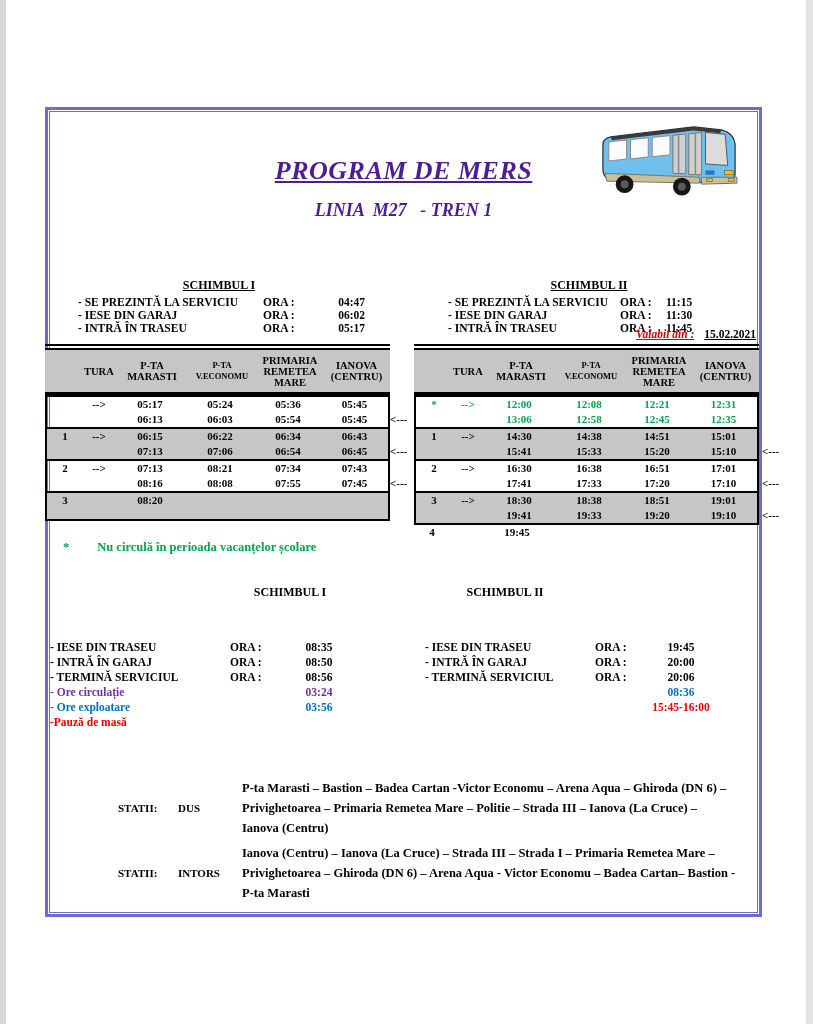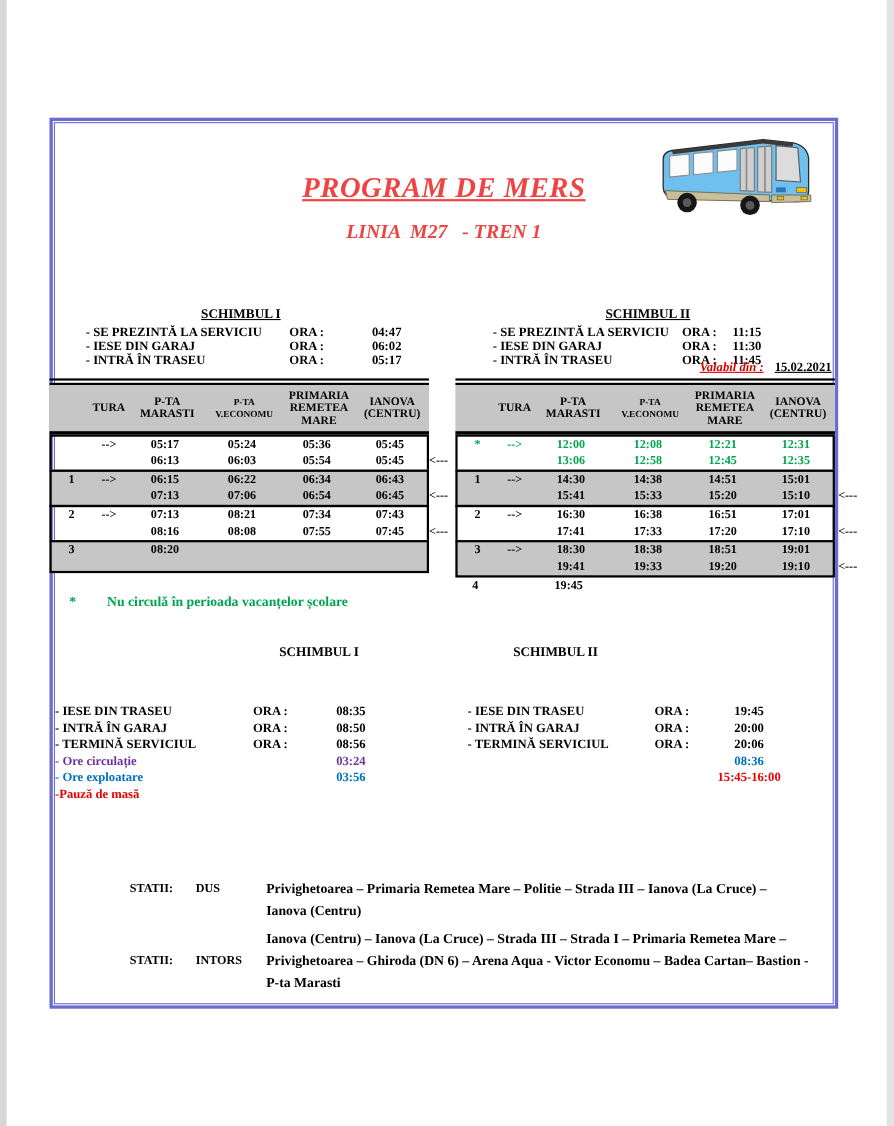--- a/index.html
+++ b/index.html
@@ -7,21 +7,21 @@
           font-family:"Liberation Serif","DejaVu Serif",serif;color:#000;}
   .edge{position:absolute;top:0;height:100%;background:#dcdcdc;}
   .edge.left{left:0;width:6px;background:#d7d7d7;}
   .edge.right{right:0;width:7px;background:#e3e3e3;}
 
   
   #frame{position:absolute;left:45px;top:107px;width:711px;height:804px;border:3px solid #6b6bd0;}
   #frame:before{content:"";position:absolute;inset:1px;border:1px solid #6b6bd0;}
 
   
-  #doc-header{position:absolute;left:45px;top:156px;width:717px;text-align:center;color:#ef4444;}
+  #doc-header{position:absolute;left:45px;top:156px;width:717px;text-align:center;color:#4c1d95;}
   #doc-title{font-size:26px;font-weight:bold;font-style:italic;text-decoration:underline;letter-spacing:.5px;}
   #doc-line{font-size:18px;font-weight:bold;font-style:italic;white-space:pre;margin-top:14px;}
   #doc-route{font-size:13.5px;font-weight:bold;font-style:italic;margin-top:3px;}
   #doc-day{font-size:22px;font-weight:bold;font-style:italic;margin-top:8px;letter-spacing:.5px;}
 
   #bus{position:absolute;left:595px;top:114px;width:148px;height:94px;}
 
   
   .ss-col{position:absolute;top:278px;width:338px;font-weight:bold;}
   #ss-left{left:50px;}
@@ -407,21 +407,21 @@
       <span></span>
       <span class="se-time">15:45-16:00</span>
     </div>
   </div>
 
   <div id="st-dus" class="st-block">
     <span></span>
     <span class="st-label">STATII:</span>
     <span class="st-dir">DUS</span>
     <span class="st-text">
-      <br>
+      <span>P-ta Marasti – Bastion – Badea Cartan -Victor Economu – Arena Aqua – Ghiroda (DN 6) –</span><br>
       <span>Privighetoarea – Primaria Remetea Mare – Politie – Strada III – Ianova (La Cruce) –</span><br>
       <span>Ianova (Centru)</span>
     </span>
   </div>
 
   <div id="st-intors" class="st-block">
     <span></span>
     <span class="st-label">STATII:</span>
     <span class="st-dir">INTORS</span>
     <span class="st-text">

